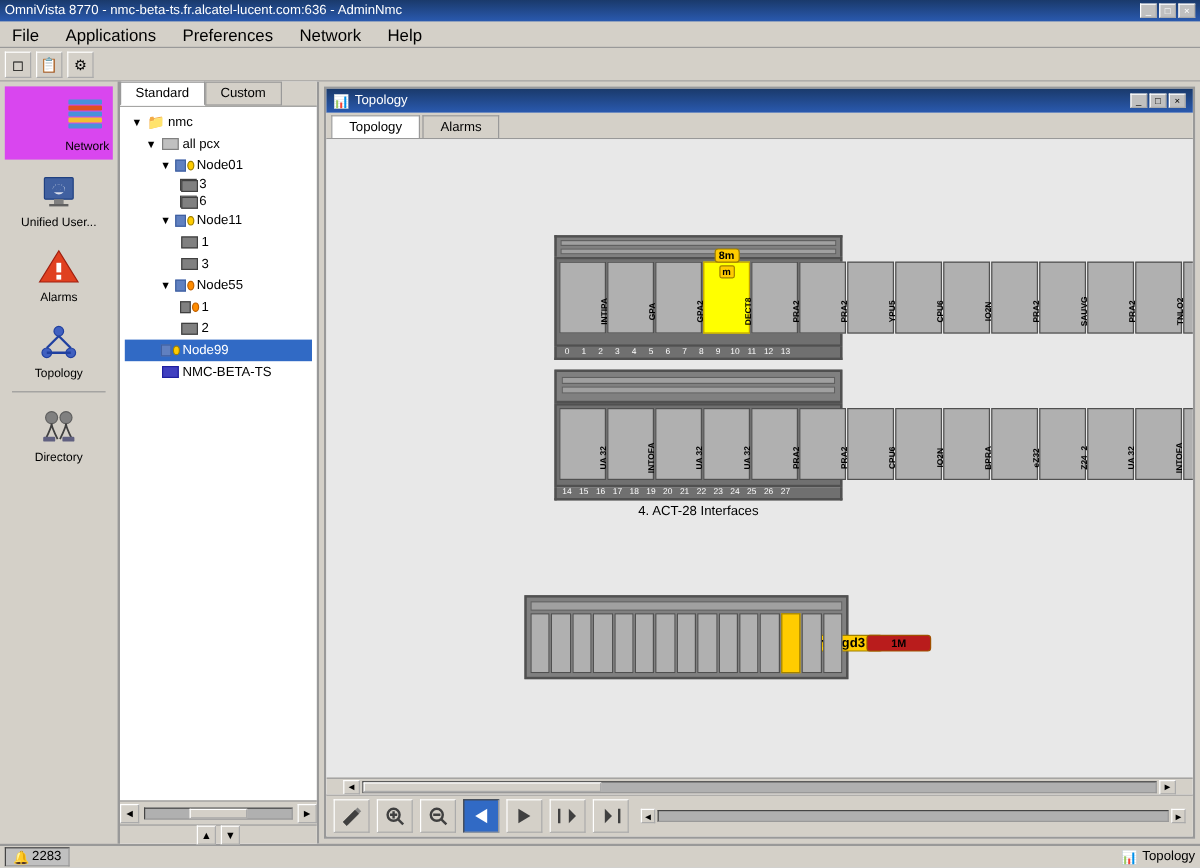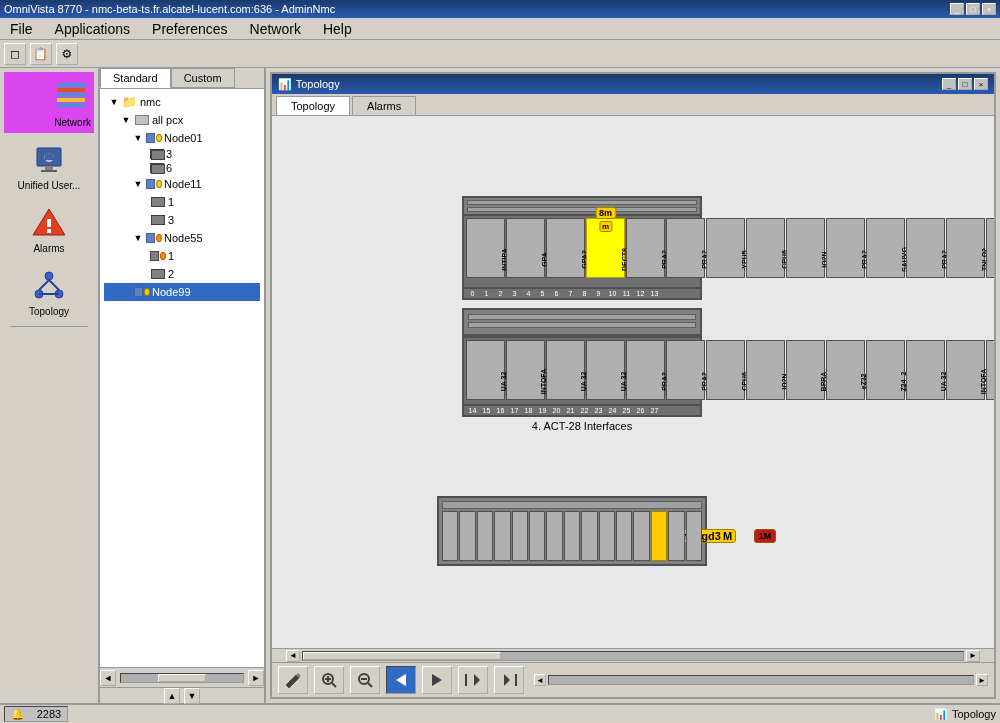--- a/index.html
+++ b/index.html
@@ -278,21 +278,21 @@
     .m1-badge {
       position: absolute;
       right: -110px;
       top: 50%;
       transform: translateY(-50%);
       background: #b91c1c;
       border: 1px solid #a05000;
       border-radius: 3px;
       font-size: 9px;
       font-weight: bold;
-      padding: 1px 4px;
+      padding: 1px 20px;
       color: #000;
     }
 
     
     #topology-toolbar {
       background: #d4d0c8;
       border-top: 1px solid #999;
       padding: 3px 6px;
       display: flex;
       align-items: center;
@@ -449,20 +449,33 @@
           <line x1="18" y1="12" x2="28" y2="22" stroke="#2040a0" stroke-width="2"></line>
           <line x1="8" y1="26" x2="28" y2="26" stroke="#2040a0" stroke-width="2"></line>
         </svg>
       </div>
       <span class="sidebar-label">Topology</span>
     </div>
 
     <div class="sidebar-divider"></div>
 
 
+    <div class="sidebar-item">
+      <div class="sidebar-icon">
+        <svg viewBox="0 0 36 36" width="36" height="36">
+          <circle cx="12" cy="10" r="5" fill="#808080" stroke="#606060" stroke-width="1"></circle>
+          <circle cx="24" cy="10" r="5" fill="#808080" stroke="#606060" stroke-width="1"></circle>
+          <path d="M7 28 Q12 18 12 15 M17 28 Q12 18 12 15" stroke="#404040" stroke-width="1.5" fill="none"></path>
+          <path d="M19 28 Q24 18 24 15 M29 28 Q24 18 24 15" stroke="#404040" stroke-width="1.5" fill="none"></path>
+          <rect x="5" y="26" width="10" height="4" rx="1" fill="#606080"></rect>
+          <rect x="21" y="26" width="10" height="4" rx="1" fill="#606080"></rect>
+        </svg>
+      </div>
+      <span class="sidebar-label">Directory</span>
+    </div>
 
   </div>
 
   <div id="tree-panel">
     <div id="tree-tabs">
       <div class="tree-tab active">Standard</div>
       <div class="tree-tab">Custom</div>
     </div>
     <div id="tree-content">
 
@@ -554,20 +567,27 @@
 
       <div class="tree-node selected">
         <span class="tree-indent" style="width:28px"></span>
         <span class="tree-icon" style="display:inline-flex;gap:1px;align-items:center;">
           <div style="width:14px;height:10px;background:#6080c0;border:1px solid #4060a0;display:inline-block;"></div>
           <div class="icon-circle-yellow"></div>
         </span>
         <span class="tree-label">Node99</span>
       </div>
 
+      <div class="tree-node">
+        <span class="tree-indent" style="width:28px"></span>
+        <span class="tree-icon">
+            <div style="width:14px;height:10px;background:#4040c0;border:1px solid #2020a0;display:inline-block;"></div>
+          </span>
+        <span class="tree-label">NMC-BETA-TS</span>
+      </div>
     </div>
 
     <div id="tree-scroll">
       <div class="scroll-btn">◄</div>
       <div style="flex:1;height:10px;background:#b0b0b0;border:1px inset #999;position:relative;">
         <div style="position:absolute;left:30%;width:40%;height:100%;background:#d4d0c8;border:1px outset #fff;"></div>
       </div>
       <div class="scroll-btn">►</div>
     </div>
     <div style="height:16px;background:#d4d0c8;border-top:1px solid #999;display:flex;align-items:center;justify-content:center;gap:4px;">
@@ -851,20 +871,20 @@
         </div>
       </div>
     </div>
   </div>
 </div>
 
 <div id="statusbar">
   <div class="status-left">
     <div class="status-badge">
       <span style="color:red;font-weight:bold;">🔔</span>
-      <span style="margin-left:12px;">2283</span>
+      <span style="margin-left:2px;">2283</span>
     </div>
   </div>
   <div class="status-right">
     <span>📊</span>
     <span>Topology</span>
   </div>
 </div>
 
 </body></html>

